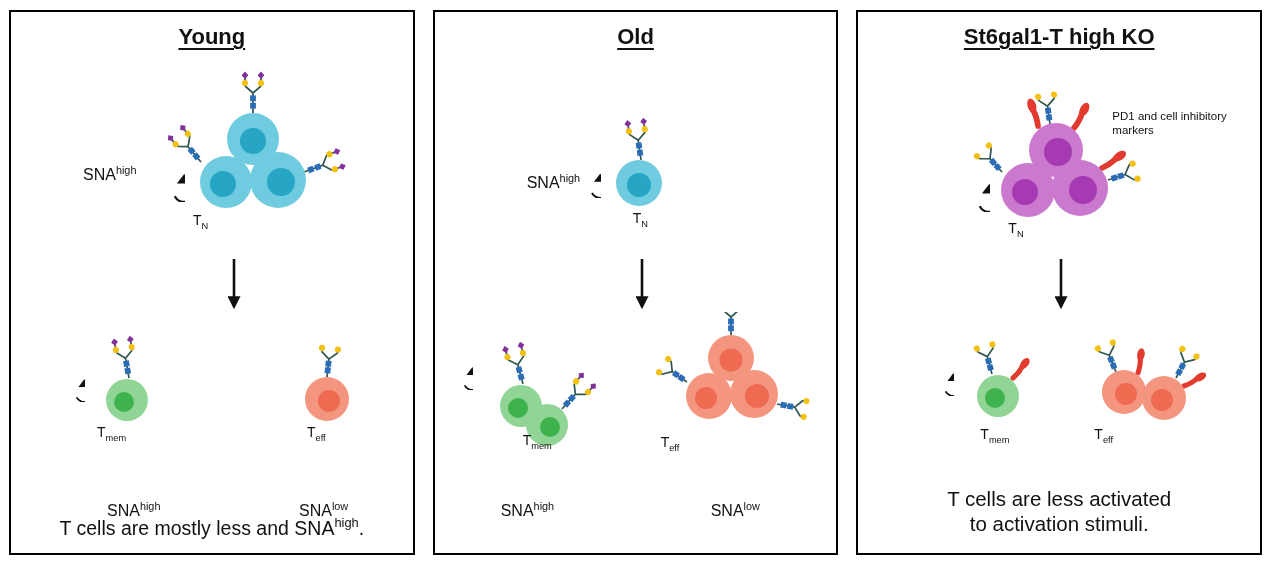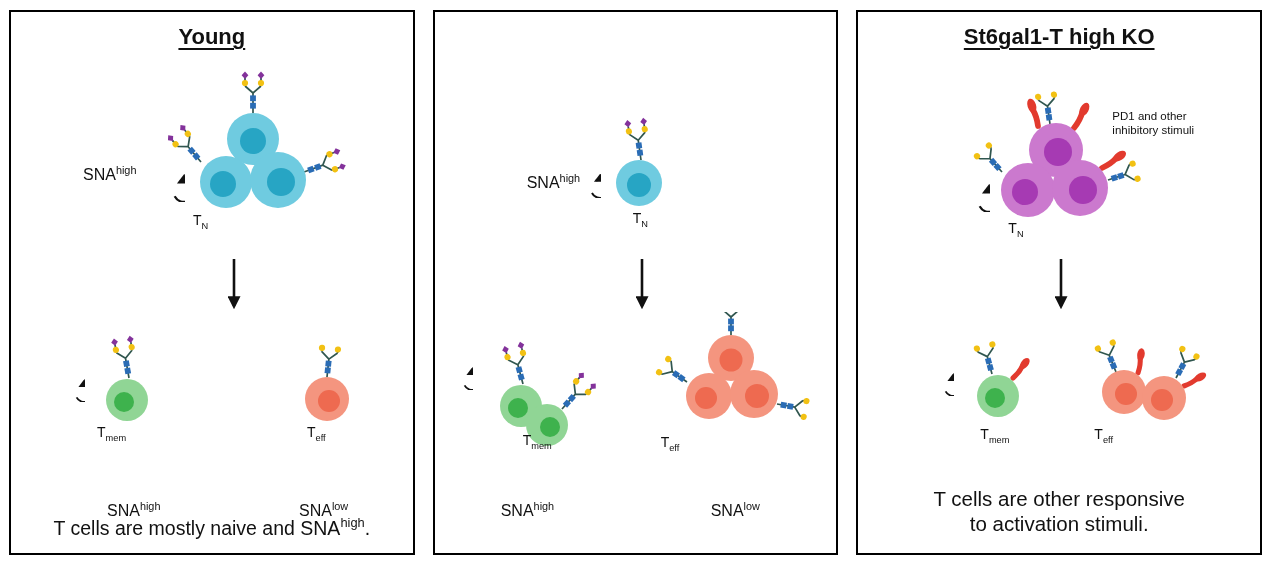--- a/index.html
+++ b/index.html
@@ -131,25 +131,26 @@
       </g>
     </svg>
     <div class="t-label" style="left:296px;top:412px;">
       <span>T</span><sub>eff</sub>
     </div>
     <div class="sna-label" style="left:288px;top:456px;">
       <span>SNA</span><sup>low</sup>
     </div>
 
     <div class="caption">
-      <span>T cells are mostly naive and SNA</span><sup>high</sup><span>.</span>
+      <span>T cells are mostly less and SNA</span><sup>high</sup><span>.</span>
     </div>
   </div>
 
   <div class="panel">
+    <div class="panel-title">Old</div>
 
     <div class="sna-label" style="left:92px;top:128px;">
       <span>SNA</span><sup>high</sup>
     </div>
 
     <svg class="abs" style="left:160px;top:82px;" width="90" height="115" viewBox="0 0 90 115">
       <use href="#glycan-s" transform="translate(46,66) rotate(-8)"></use>
       <g>
         <circle cx="44" cy="89" r="23" class="cb-naive"></circle>
           <circle cx="44" cy="91" r="12" class="cn-naive"></circle>
@@ -210,21 +211,21 @@
     </div>
     <div class="sna-label" style="left:276px;top:456px;">
       <span>SNA</span><sup>low</sup>
     </div>
 
   </div>
 
   <div class="panel">
     <div class="panel-title">St6gal1-T high KO</div>
 
-    <div class="annotation" style="left:254px;top:98px;width:120px;">PD1 and other inhibitory stimuli</div>
+    <div class="annotation" style="left:254px;top:98px;width:120px;">PD1 and cell inhibitory markers</div>
 
     <svg class="abs" style="left:88px;top:38px;" width="215" height="200" viewBox="0 0 215 200">
       <use href="#glycan-a" transform="translate(56,122) rotate(-42)"></use>
       <use href="#glycan-a" transform="translate(104,74) rotate(-8)"></use>
       <use href="#glycan-a" transform="translate(162,130) rotate(72)"></use>
       <use href="#pd1" transform="translate(92,76) rotate(-18) scale(1.25)"></use>
       <use href="#pd1" transform="translate(128,78) rotate(28) scale(1.25)"></use>
       <use href="#pd1" transform="translate(156,118) rotate(55) scale(1.25)"></use>
       <g>
         <circle cx="110" cy="100" r="27" class="cb-ko"></circle>
@@ -277,18 +278,18 @@
       <g>
         <circle cx="88" cy="86" r="22" class="cb-eff"></circle>
           <circle cx="86" cy="88" r="11" class="cn-eff"></circle>
       </g>
     </svg>
     <div class="t-label" style="left:236px;top:414px;">
       <span>T</span><sub>eff</sub>
     </div>
 
     <div class="caption-2line">
-      <div>T cells are other responsive</div>
+      <div>T cells are less activated</div>
       <div>to activation stimuli.</div>
     </div>
   </div>
 
 </div>
 
 </body></html>

